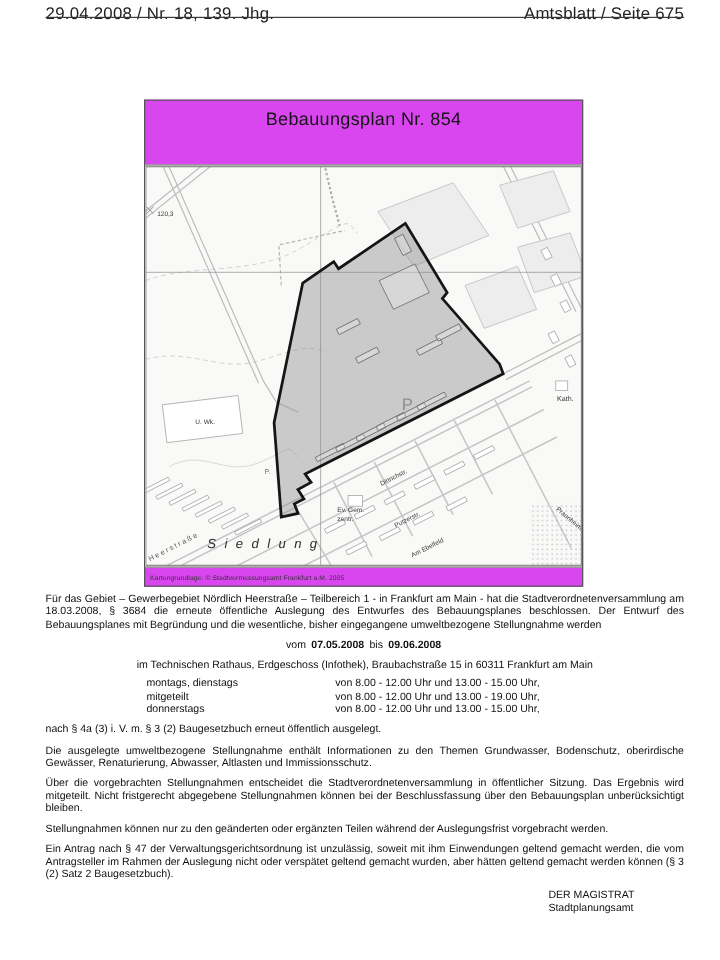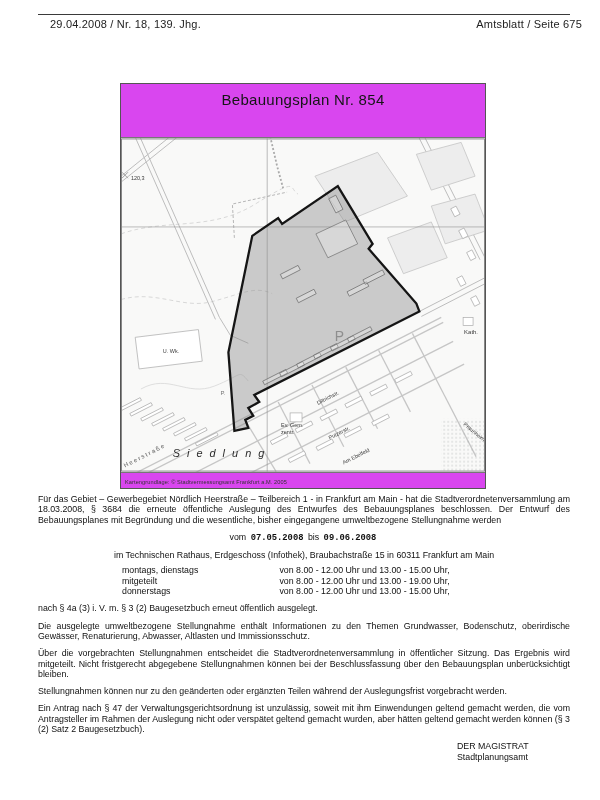--- a/index.html
+++ b/index.html
@@ -2,41 +2,41 @@
 <html lang="de"><head>
 <meta charset="utf-8">
 <style>
   html,body{margin:0;padding:0;background:#e9e9e9;}
   .page{
     position:relative;width:600px;height:800px;background:#ffffff;
     font-family:"Liberation Sans","DejaVu Sans",sans-serif;color:#111;
     overflow:hidden;margin:0 auto;
   }
   
-  .hdr{position:absolute;top:18px;left:38px;width:532px;font-size:11px;color:#222;letter-spacing:.2px;margin-left:12px;}
+  .hdr{position:absolute;top:3px;left:38px;width:532px;font-size:14px;color:#222;letter-spacing:.2px;}
   .hdr .hl{float:left;}
   .hdr .hr{float:right;}
   .hdr-rule{position:absolute;top:14px;left:38px;width:532px;height:1px;background:#3a3a3a;}
   
   .banner{
     position:absolute;top:33px;left:49px;width:510px;height:26px;
     background:#bdbdbd;text-align:center;font-weight:bold;font-size:17.5px;
     line-height:26px;color:#0c0c0c;letter-spacing:.3px;
   }
   
   .figbox{position:absolute;top:83px;left:120px;width:366px;height:406px;border:1px solid #555;background:#d946ef;box-sizing:border-box;}
   .fig-title{margin-top:7px;text-align:center;font-size:15px;color:#151515;letter-spacing:.3px;}
   .fig-sub{margin-top:3px;text-align:center;font-size:10.5px;color:#1a1a1a;}
   .mapwrap{position:absolute;top:53px;left:0;width:364px;height:336px;border-top:1px solid #777;border-bottom:1px solid #777;box-sizing:border-box;overflow:hidden;background:#f9f9f8;}
   .fig-attr{position:absolute;bottom:3px;left:4px;font-size:5.6px;color:#333;letter-spacing:.1px;}
   
   .textcol{position:absolute;top:494px;left:38px;width:532px;font-size:8.8px;line-height:10.3px;color:#101010;}
   .textcol p{margin:0 0 7px 0;text-align:justify;hyphens:auto;}
   .dateline{text-align:center;margin:0 0 7px 0;font-size:8.8px;}
-  .dateline b{margin:16px 2px;font-family:Liberation Mono, monospace;}
+  .dateline b{margin:16px 2px;}
   .sched{margin:0 0 7px 84px;}
   .srow{white-space:nowrap;}
   .srow .days{display:inline-block;width:155px;}
   .signature{margin-left:419px;margin-top:1px;line-height:10.5px;text-align:left;}
   svg text{font-family:"Liberation Sans","DejaVu Sans",sans-serif;}
 </style>
 </head>
 <body>
 
 <div class="page">

